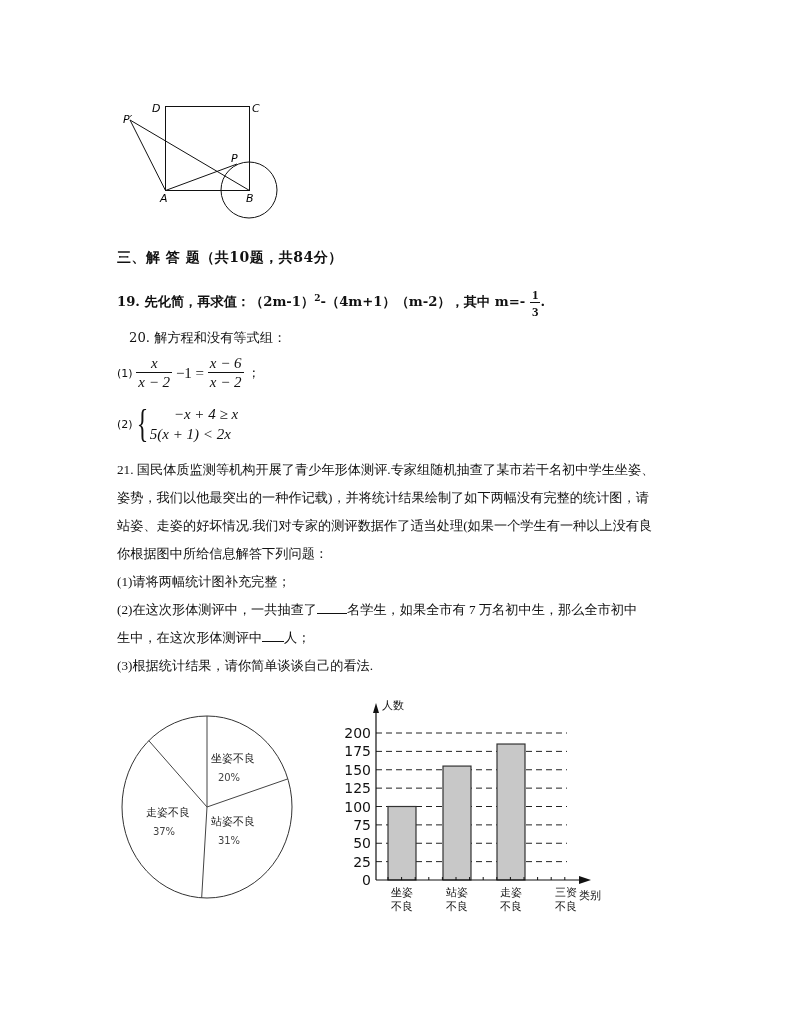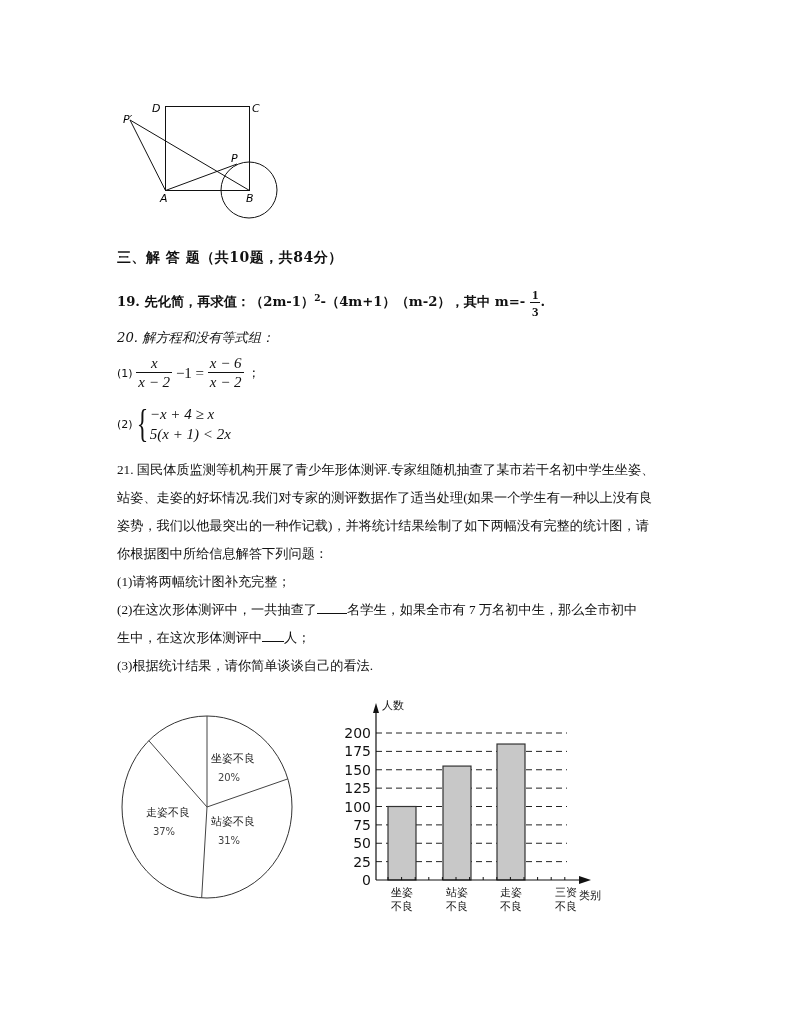--- a/index.html
+++ b/index.html
@@ -45,21 +45,21 @@
 
 <div class="abs line" style="left:117px;top:284px;font-weight:bold;">
   <span>19.</span>
   <span>先化简，再求值：（2m-1）</span><sup style="font-size:9px;">2</sup><span>-（4m+1）（m-2），其中 m=-</span>
   <span class="frac upright" style="font-size:13px;">
     <span class="num">1</span>
     <span class="den">3</span>
   </span><span>.</span>
 </div>
 
-<div class="abs line" style="left:117px;top:324px;font-style:italic;">
+<div class="abs line" style="left:129px;top:324px;">
   <span>20.</span>
   <span>解方程和没有等式组：</span>
 </div>
 
 <div class="abs math" style="left:117px;top:356px;white-space:nowrap;">
   <span style="font-family:'DejaVu Sans',sans-serif;font-size:11px;vertical-align:middle;">(1)</span>
   <span class="frac">
     <span class="num">x</span>
     <span class="den">x − 2</span>
   </span>
@@ -69,30 +69,30 @@
     <span class="den">x − 2</span>
   </span>
   <span style="vertical-align:middle;font-size:13px;">；</span>
 </div>
 
 <div class="abs" style="left:117px;top:404px;">
   <span class="brace-wrap">
     <span style="font-family:'DejaVu Sans',sans-serif;font-size:11px;">(2)</span>
     <span class="brace">{</span>
     <span class="sys">
-      <span style="display:block;font-style:italic;">−x + 4 ≥ x</span>
+      <span style="display:block;font-style:italic;margin-left:24px;">−x + 4 ≥ x</span>
       <span style="display:block;font-style:italic;">5(x + 1) &lt; 2x</span>
     </span>
   </span>
 </div>
 
 <div class="abs" style="left:117px;top:456px;font-family:Liberation Serif, serif;">
   <div class="line"><span>21.</span> <span>国民体质监测等机构开展了青少年形体测评.专家组随机抽查了某市若干名初中学生坐姿、</span></div>
+  <div class="line">姿势，我们以他最突出的一种作记载)，并将统计结果绘制了如下两幅没有完整的统计图，请</div>
   <div class="line">站姿、走姿的好坏情况.我们对专家的测评数据作了适当处理(如果一个学生有一种以上没有良</div>
-  <div class="line">姿势，我们以他最突出的一种作记载)，并将统计结果绘制了如下两幅没有完整的统计图，请</div>
   <div class="line">你根据图中所给信息解答下列问题：</div>
   <div class="line">(1)请将两幅统计图补充完整；</div>
   <div class="line">
     <span>(2)在这次形体测评中，一共抽查了</span><span class="blank" style="width:30px;"></span><span>名学生，如果全市有 7 万名初中生，那么全市初中</span>
   </div>
   <div class="line">
     <span>生中，在这次形体测评中</span><span class="blank" style="width:22px;"></span><span>人；</span>
   </div>
   <div class="line">(3)根据统计结果，请你简单谈谈自己的看法.</div>
 </div>

